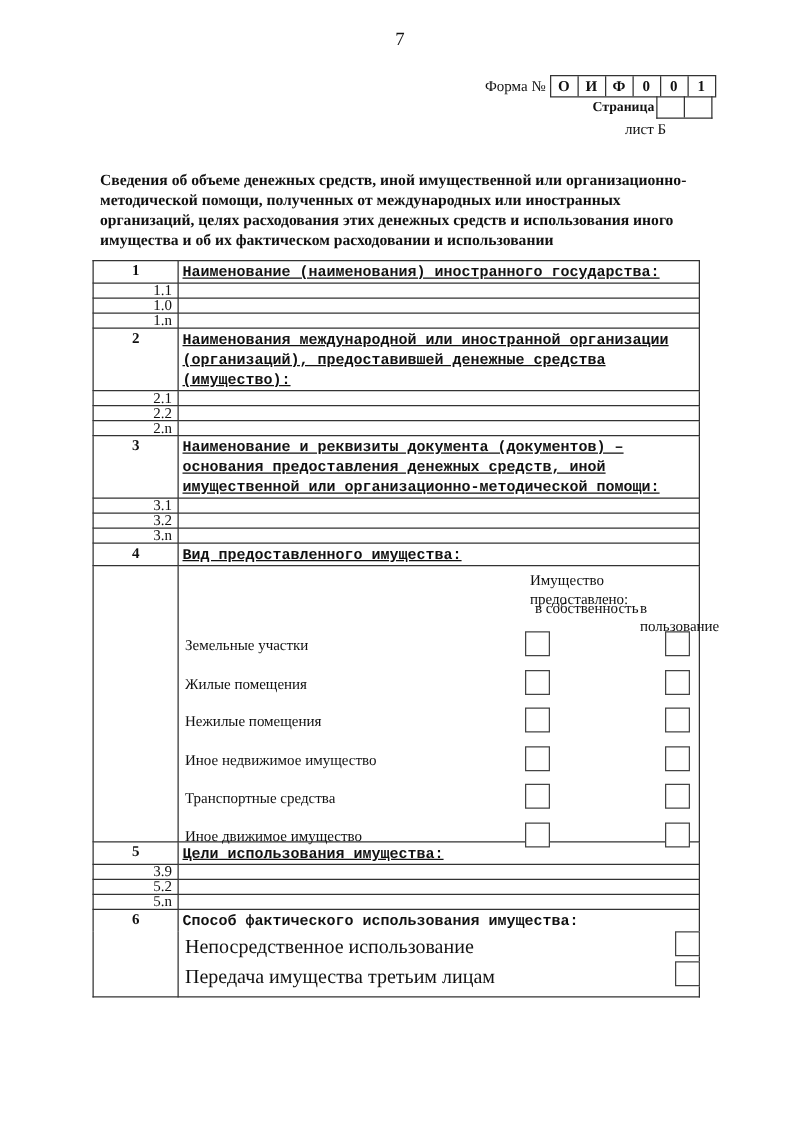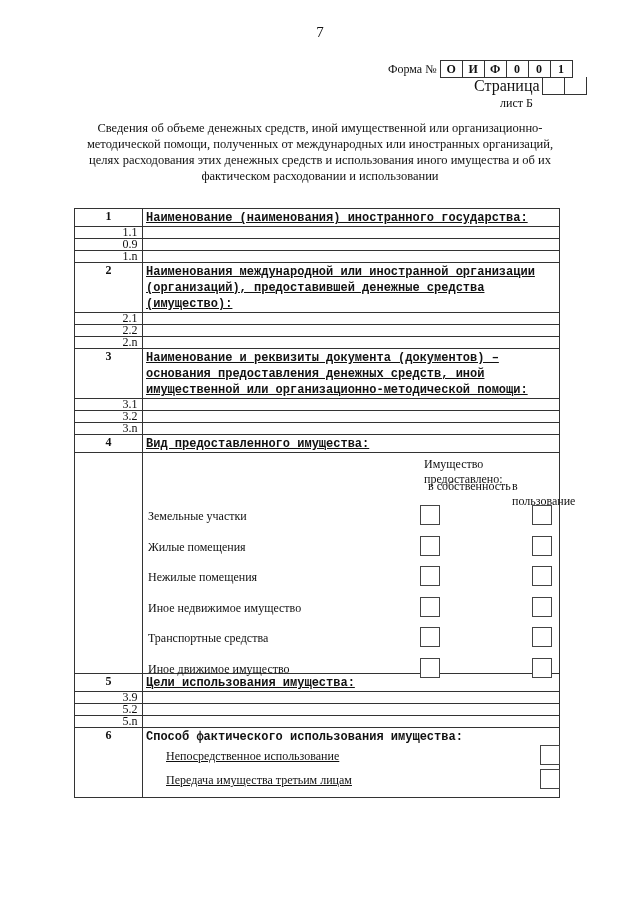--- a/index.html
+++ b/index.html
@@ -7,41 +7,41 @@
     width: 640px; height: 905px; position: relative; overflow: hidden;
     font-family: "Liberation Serif", "DejaVu Serif", serif; color: #111;
   }
   .page-num { position: absolute; top: 24px; left: 0; width: 640px; text-align: center; font-size: 15px; }
   .form-hdr { position: absolute; top: 60px; left: 388px; font-size: 12px; }
   .form-row { display: flex; align-items: center; }
   .form-lbl { margin-right: 3px; }
   .code-cells { display: flex; border: 1px solid #333; }
   .code-cell { width: 21px; height: 16px; border-left: 1px solid #333; font-weight: bold; font-size: 12px; text-align: center; line-height: 16px; }
   .code-cell:first-child { border-left: none; }
-  .page-row { position: absolute; top: 77px; left: 474px; display: flex; align-items: flex-start; font-size: 16px; }
+  .page-row { position: absolute; top: 77px; left: 474px; display: flex; align-items: center; font-size: 11px; font-weight: bold; }
   .page-cells { display: flex; border: 1px solid #333; border-top: none; margin-left: 2px; }
   .page-cell { width: 21px; height: 17px; border-left: 1px solid #333; }
   .page-cell:first-child { border-left: none; }
   .sheet { position: absolute; top: 96px; left: 500px; font-size: 12px; }
-  .title { position: absolute; top: 120px; left: 80px; width: 480px; text-align: center; font-weight: normal; font-size: 12.5px; line-height: 16px; }
+  .title { position: absolute; top: 136px; left: 80px; width: 480px; font-weight: bold; font-size: 12.5px; line-height: 16px; }
   table.form { position: absolute; top: 208px; left: 74px; width: 486px; border-collapse: collapse; font-size: 12px; }
   table.form td { border: 1px solid #333; padding: 0 3px; vertical-align: top; }
   td.num { width: 18px; text-align: center; padding: 0; }
   td.num.bold { font-weight: bold; }
   tr.empty td { height: 11px; line-height: 11px; padding-left: 46px; }
   tr.sec td.lbl { font-weight: bold; line-height: 16px; padding-top: 1px; font-family: Liberation Mono, monospace; }
   .ul { text-decoration: underline; }
   .prop-wrap { position: relative; height: 220px; }
   .prop-head { position: absolute; top: 4px; left: 278px; font-size: 12px; }
   .col-own { position: absolute; top: 26px; left: 254px; font-size: 12px; margin-left: 28px; }
   .col-use { position: absolute; top: 26px; left: 366px; font-size: 12px; }
   .prop-item { position: absolute; left: 2px; font-size: 12px; text-align: center; }
   .cb { position: absolute; width: 18px; height: 18px; border: 1px solid #444; background: #fff; }
   .use-wrap { position: relative; height: 52px; }
-  .use-item { position: absolute; left: 20px; font-size: 12px; text-decoration: underline; }
+  .use-item { position: absolute; left: 2px; font-size: 16px; }
 </style>
 </head>
 <body>
 
 <div class="page-num">7</div>
 
 <div class="form-hdr">
   <div class="form-row">
     <span class="form-lbl">Форма №</span>
     <div class="code-cells">
@@ -69,21 +69,21 @@
   <tbody>
       <tr class="sec">
     <td class="num bold">1</td>
     <td class="lbl"><span class="ul">Наименование (наименования) иностранного государства:</span></td>
   </tr>
   <tr class="empty">
         <td class="num">1.1</td>
         <td></td>
       </tr>
   <tr class="empty">
-        <td class="num">0.9</td>
+        <td class="num">1.0</td>
         <td></td>
       </tr>
   <tr class="empty">
         <td class="num">1.n</td>
         <td></td>
       </tr>
 
   <tr class="sec">
     <td class="num bold">2</td>
     <td class="lbl"><span class="ul">Наименования международной или иностранной организации (организаций), предоставившей денежные средства (имущество):</span></td>

